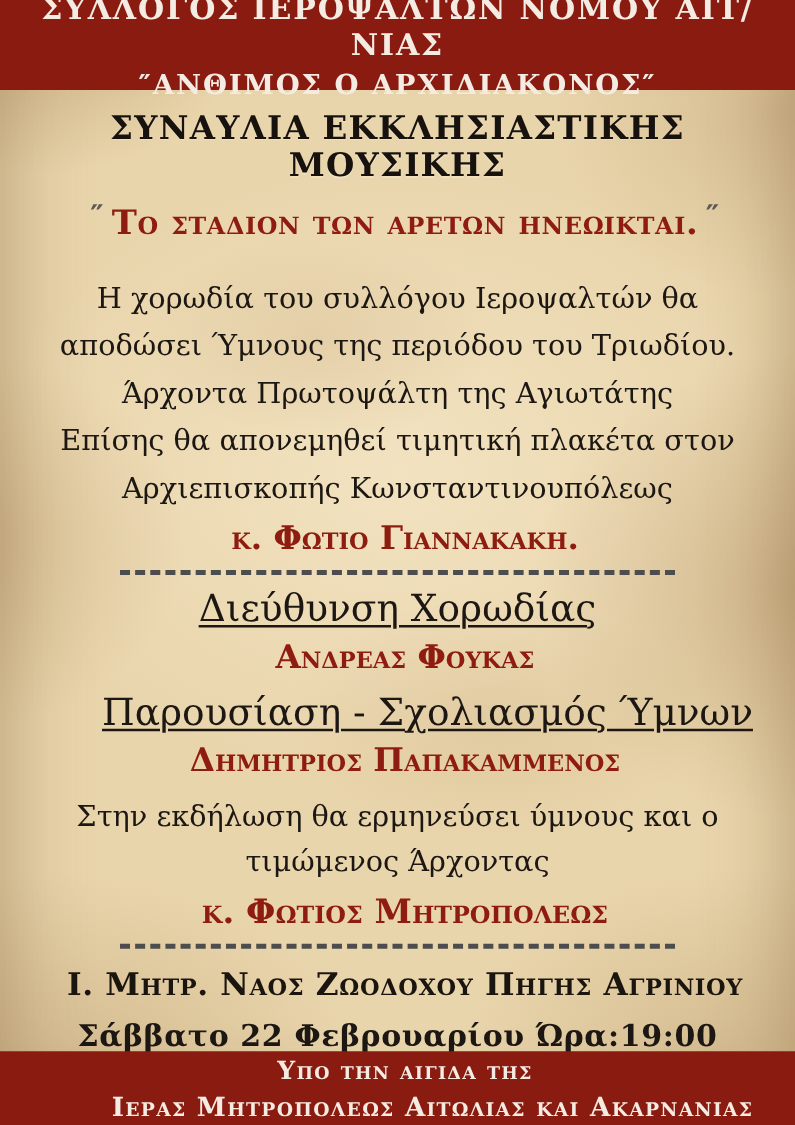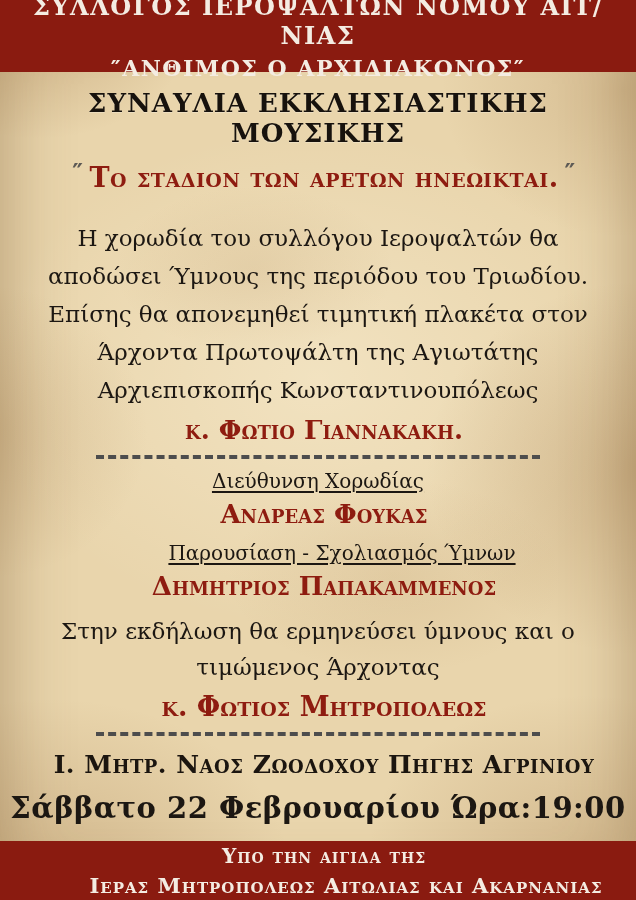--- a/index.html
+++ b/index.html
@@ -44,26 +44,26 @@
   .motto{margin-top:10px;font-size:27px;font-weight:bold;color:#8e1c10;letter-spacing:.5px;}
   .motto .q{color:#5d5a55;font-size:24px;font-weight:bold;vertical-align:6px;padding:0 6px;}
   .intro{margin-top:26px;font-size:23px;line-height:38px;color:#1c1712;}
   .note{margin-top:12px;font-size:23px;line-height:36px;color:#1c1712;}
   .red-name{color:#8e1c10;font-weight:bold;}
   .honoree1{margin-top:6px;font-size:26px;}
   .honoree2{margin-top:6px;font-size:27px;}
   .name{margin-top:6px;font-size:26px;}
   .divider{width:444px;margin:10px auto 8px auto;border:0;border-top:4px dashed #4d4d4d;}
   .section-label{
-    margin-top:10px;font-size:20px;color:#1c1712;
+    margin-top:10px;font-size:30px;color:#1c1712;
     text-decoration:underline;text-decoration-thickness:2px;text-underline-offset:3px;
   }
   .label2{margin-top:12px;padding-left:48px;}
   .venue{margin-top:14px;font-size:25px;font-weight:bold;color:#1b150f;letter-spacing:.5px;}
-  .datetime{margin-top:12px;font-size:29px;font-weight:bold;color:#1c1712;letter-spacing:.5px;}
+  .datetime{margin-top:12px;font-size:24px;font-weight:bold;color:#1c1712;letter-spacing:.5px;}
   .footer-line1{font-size:20px;font-weight:bold;letter-spacing:1px;}
   .footer-line2{font-size:21px;font-weight:bold;letter-spacing:1px;margin-left:44px;}
 </style>
 </head>
 <body>
 
 <div class="poster">
 
   <div class="banner banner-top">
     <div class="banner-line1">ΣΥΛΛΟΓΟΣ ΙΕΡΟΨΑΛΤΩΝ ΝΟΜΟΥ ΑΙΤ/ΝΙΑΣ</div>
@@ -72,22 +72,22 @@
 
   <div class="title">ΣΥΝΑΥΛΙΑ ΕΚΚΛΗΣΙΑΣΤΙΚΗΣ ΜΟΥΣΙΚΗΣ</div>
 
   <div class="motto sc">
     <span class="q">″</span><span>Τὸ στάδιον τῶν ἀρετῶν ἠνέῳκται.</span><span class="q">″</span>
   </div>
 
   <div class="intro">
     <div>Η χορωδία του συλλόγου Ιεροψαλτών θα</div>
     <div>αποδώσει Ύμνους της περιόδου του Τριωδίου.</div>
+    <div>Άρχοντα Πρωτοψάλτη της Αγιωτάτης</div>
     <div>Επίσης θα απονεμηθεί τιμητική πλακέτα στον</div>
-    <div>Άρχοντα Πρωτοψάλτη της Αγιωτάτης</div>
     <div>Αρχιεπισκοπής Κωνσταντινουπόλεως</div>
   </div>
 
   <div class="red-name honoree1 sc">κ. Φώτιο Γιαννακάκη.</div>
 
   <hr class="divider">
 
   <div class="section-label">Διεύθυνση Χορωδίας</div>
   <div class="red-name name sc">Ανδρέας Φούκας</div>
 

